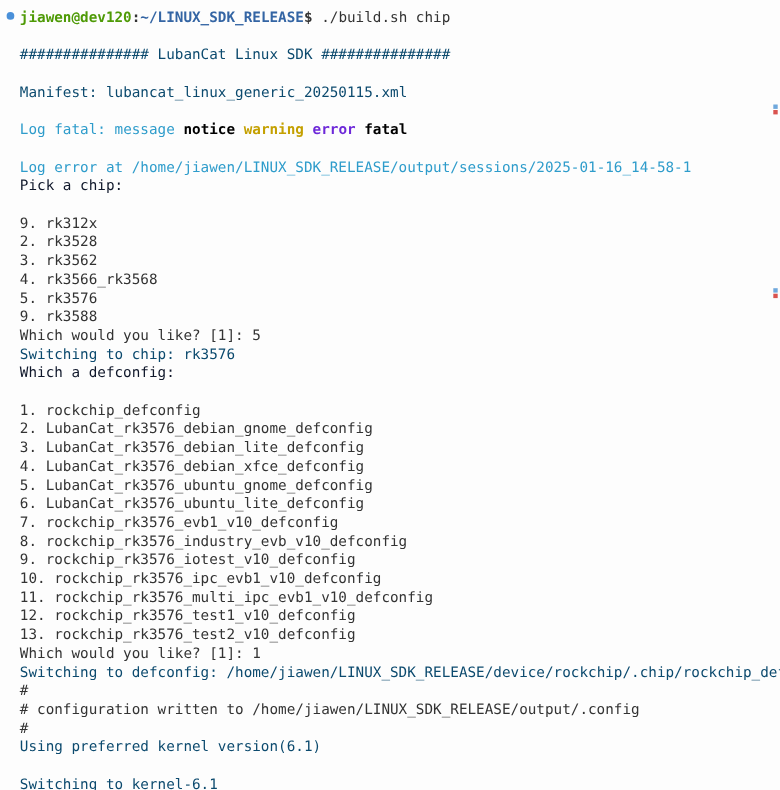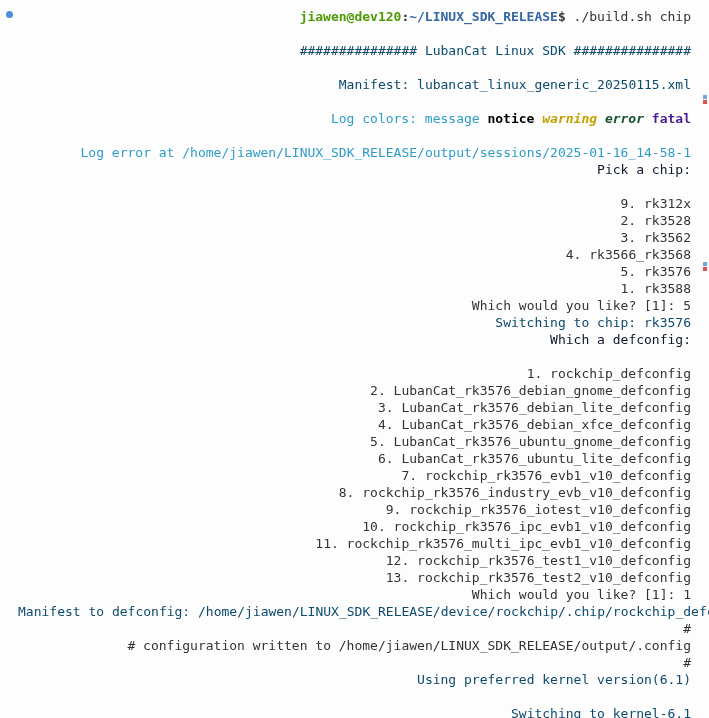--- a/index.html
+++ b/index.html
@@ -6,40 +6,40 @@
     body {
       font-family: "DejaVu Sans Mono", "Liberation Mono", Consolas, monospace;
       font-size: 13px;
       line-height: 17px;
       background: #fdfdfd;
       color: #333;
       padding: 8px 18px;
       width: 709px;
       position: relative;
     }
-    .line { white-space: pre; text-align: right; }
+    .line { white-space: pre; }
     .dot {
       position: absolute;
       left: 6px;
       top: 11px;
       width: 7px; height: 7px;
       border-radius: 50%;
       background: #4a90d9;
     }
     .user-green { color: #4e9a06; font-weight: bold; }
     .path-blue { color: #3465a4; font-weight: bold; }
     .dollar { color: #333; font-weight: bold; }
     .cmd { color: #333; }
     .magenta { color: #0c4a6e; }
     .blue2 { color: #0f172a; }
     .msg-blue { color: #2e9ccb; }
     .notice-blue { color: #000000; font-weight: bold; }
-    .warn { color: #c4a000; font-weight: bold; font-style: italic; }
-    .err { color: #14532d; font-weight: bold; font-style: italic; }
-    .fatal { color: #4c1d95; font-weight: bold; }
+    .warn { color: #c4a000; font-weight: bold; }
+    .err { color: #6d28d9; font-weight: bold; }
+    .fatal { color: #000000; font-weight: bold; }
     .spacer { height: 17px; }
     .scroll-mark {
       position: absolute;
       right: 2px;
       width: 4px;
       height: 4px;
     }
     .mark-blue { background: #6fa8dc; }
     .mark-red { background: #d9534f; }
   </style>
@@ -53,36 +53,36 @@
 <div class="spacer"></div>
 
 <div class="line"><span class="magenta"><span>###############</span> <span>LubanCat Linux SDK</span> <span>###############</span></span></div>
 
 <div class="spacer"></div>
 
 <div class="line"><span class="magenta"><span>Manifest:</span> <span>lubancat_linux_generic_20250115.xml</span></span></div>
 
 <div class="spacer"></div>
 
-<div class="line"><span class="msg-blue">Log colors:</span> <span class="msg-blue">message</span> <span class="notice-blue">notice</span> <span class="warn">warning</span> <span class="err">error</span> <span class="fatal">fatal</span></div>
+<div class="line"><span class="msg-blue">Log fatal:</span> <span class="msg-blue">message</span> <span class="notice-blue">notice</span> <span class="warn">warning</span> <span class="err">error</span> <span class="fatal">fatal</span></div>
 
 <div class="spacer"></div>
 
 <div class="line"><span class="msg-blue"><span>Log error at</span> <span>/home/jiawen/LINUX_SDK_RELEASE/output/sessions/2025-01-16_14-58-1</span></span></div>
 
 <div class="line blue2">Pick a chip:</div>
 
 <div class="spacer"></div>
 
 <div class="line">9. rk312x</div>
 <div class="line">2. rk3528</div>
 <div class="line">3. rk3562</div>
 <div class="line">4. rk3566_rk3568</div>
 <div class="line">5. rk3576</div>
-<div class="line">1. rk3588</div>
+<div class="line">9. rk3588</div>
 <div class="line">Which would you like? [1]: 5</div>
 
 <div class="line"><span class="magenta"><span>Switching to chip:</span> <span>rk3576</span></span></div>
 
 <div class="line blue2">Which a defconfig:</div>
 
 <div class="spacer"></div>
 
 <div class="line">1. rockchip_defconfig</div>
 <div class="line">2. LubanCat_rk3576_debian_gnome_defconfig</div>
@@ -92,21 +92,21 @@
 <div class="line">6. LubanCat_rk3576_ubuntu_lite_defconfig</div>
 <div class="line">7. rockchip_rk3576_evb1_v10_defconfig</div>
 <div class="line">8. rockchip_rk3576_industry_evb_v10_defconfig</div>
 <div class="line">9. rockchip_rk3576_iotest_v10_defconfig</div>
 <div class="line">10. rockchip_rk3576_ipc_evb1_v10_defconfig</div>
 <div class="line">11. rockchip_rk3576_multi_ipc_evb1_v10_defconfig</div>
 <div class="line">12. rockchip_rk3576_test1_v10_defconfig</div>
 <div class="line">13. rockchip_rk3576_test2_v10_defconfig</div>
 <div class="line">Which would you like? [1]: 1</div>
 
-<div class="line"><span class="magenta"><span>Manifest to defconfig:</span> <span>/home/jiawen/LINUX_SDK_RELEASE/device/rockchip/.chip/rockchip_defconfig</span></span></div>
+<div class="line"><span class="magenta"><span>Switching to defconfig:</span> <span>/home/jiawen/LINUX_SDK_RELEASE/device/rockchip/.chip/rockchip_defconfig</span></span></div>
 
 <div class="line">#</div>
 <div class="line"># configuration written to /home/jiawen/LINUX_SDK_RELEASE/output/.config</div>
 <div class="line">#</div>
 
 <div class="line magenta">Using preferred kernel version(6.1)</div>
 
 <div class="spacer"></div>
 
 <div class="line magenta">Switching to kernel-6.1</div>

